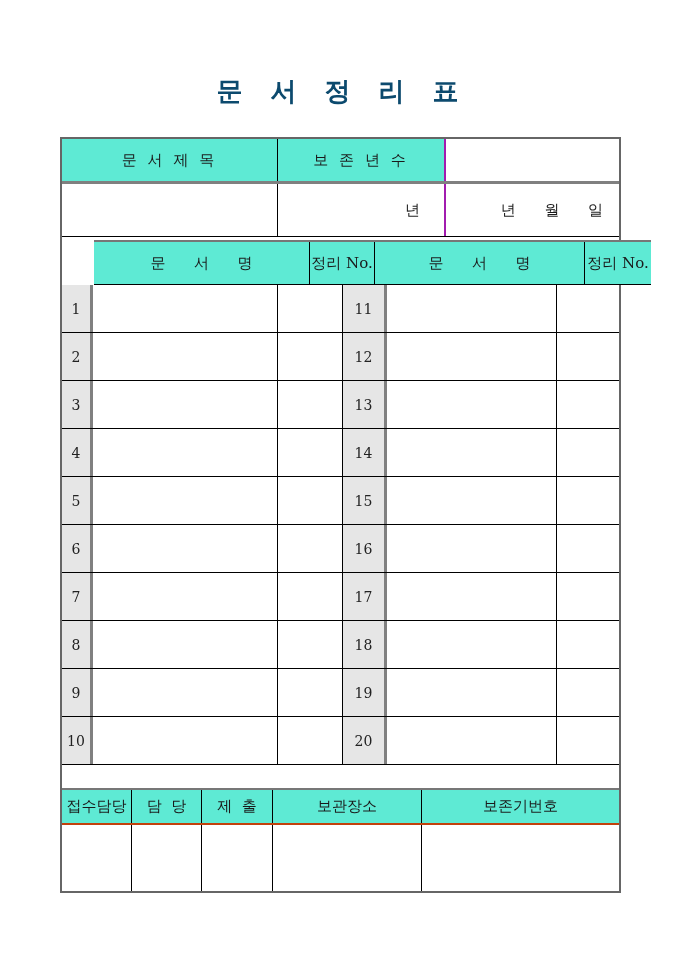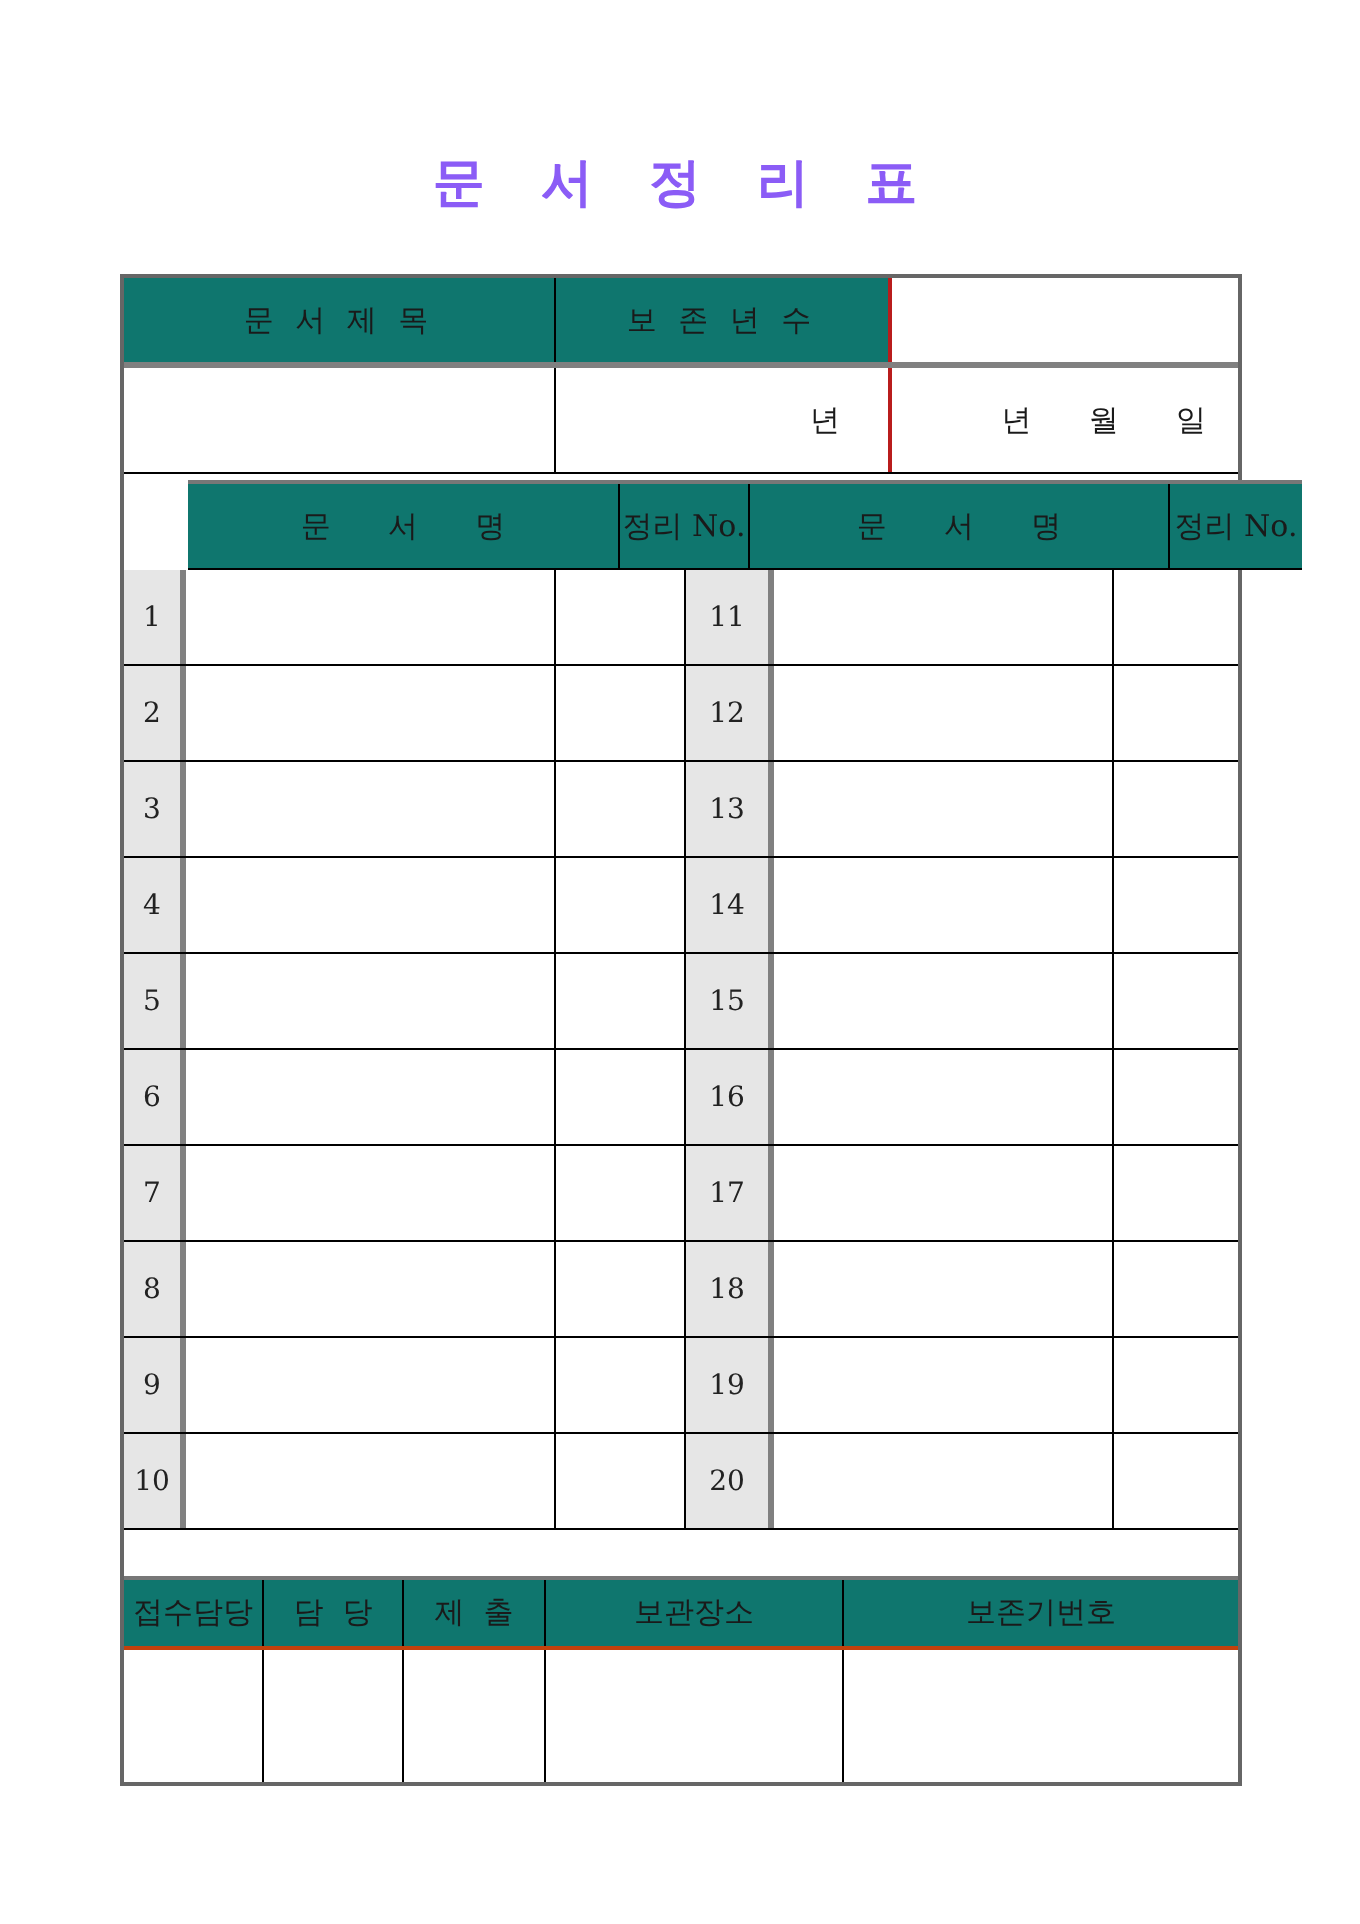--- a/index.html
+++ b/index.html
@@ -6,41 +6,41 @@
   body{
     width:680px;height:962px;position:relative;
     font-family:"DejaVu Serif","Liberation Serif",serif;
     color:#1a1a1a;
   }
   .page{position:relative;width:680px;height:962px;background:#fff;}
 
   .title{
     position:absolute;top:74px;left:0;width:100%;
     text-align:center;font-size:26px;font-weight:bold;
-    letter-spacing:5px;word-spacing:9px;color:#8b5cf6;
+    letter-spacing:5px;word-spacing:9px;color:#0c4a6e;
   }
 
   .doc-table{
     position:absolute;left:60px;top:137px;width:561px;
     border:2px solid #666;box-sizing:border-box;background:#fff;
   }
 
   .row{display:flex;width:100%;}
   .cell{
     box-sizing:border-box;display:flex;align-items:center;justify-content:center;
     border-right:1px solid #000;overflow:hidden;font-size:15px;white-space:pre;
   }
   .cell.last{border-right:none;}
-  .hdr{background:#0f766e;}
+  .hdr{background:#5eead4;}
   .sp3{letter-spacing:3px;}
   .num{
     background:#e6e6e6;border-right:3px solid #808080;
     font-size:14px;color:#222;letter-spacing:0;
   }
-  .thick-r{border-right:2px solid #b91c1c;}
+  .thick-r{border-right:2px solid #a21caf;}
 
   .h-a1{height:42px;border-bottom:3px solid #808080;}
   .h-a2{height:52px;border-bottom:1px solid #000;}
   .h-b0{height:42px;border-bottom:1px solid #000;}
   .h-data{height:47px;border-bottom:1px solid #000;}
   .h-c0{height:33px;border-bottom:2px solid #c2410c;border-top:2px solid #777;background:#e6e6e6;margin-top:20px;}
   .h-c1{height:66px;}
   .gap{height:3px;background:#fff;}
   .b0-top{border-top:2px solid #777;margin-left:32px;}
 

